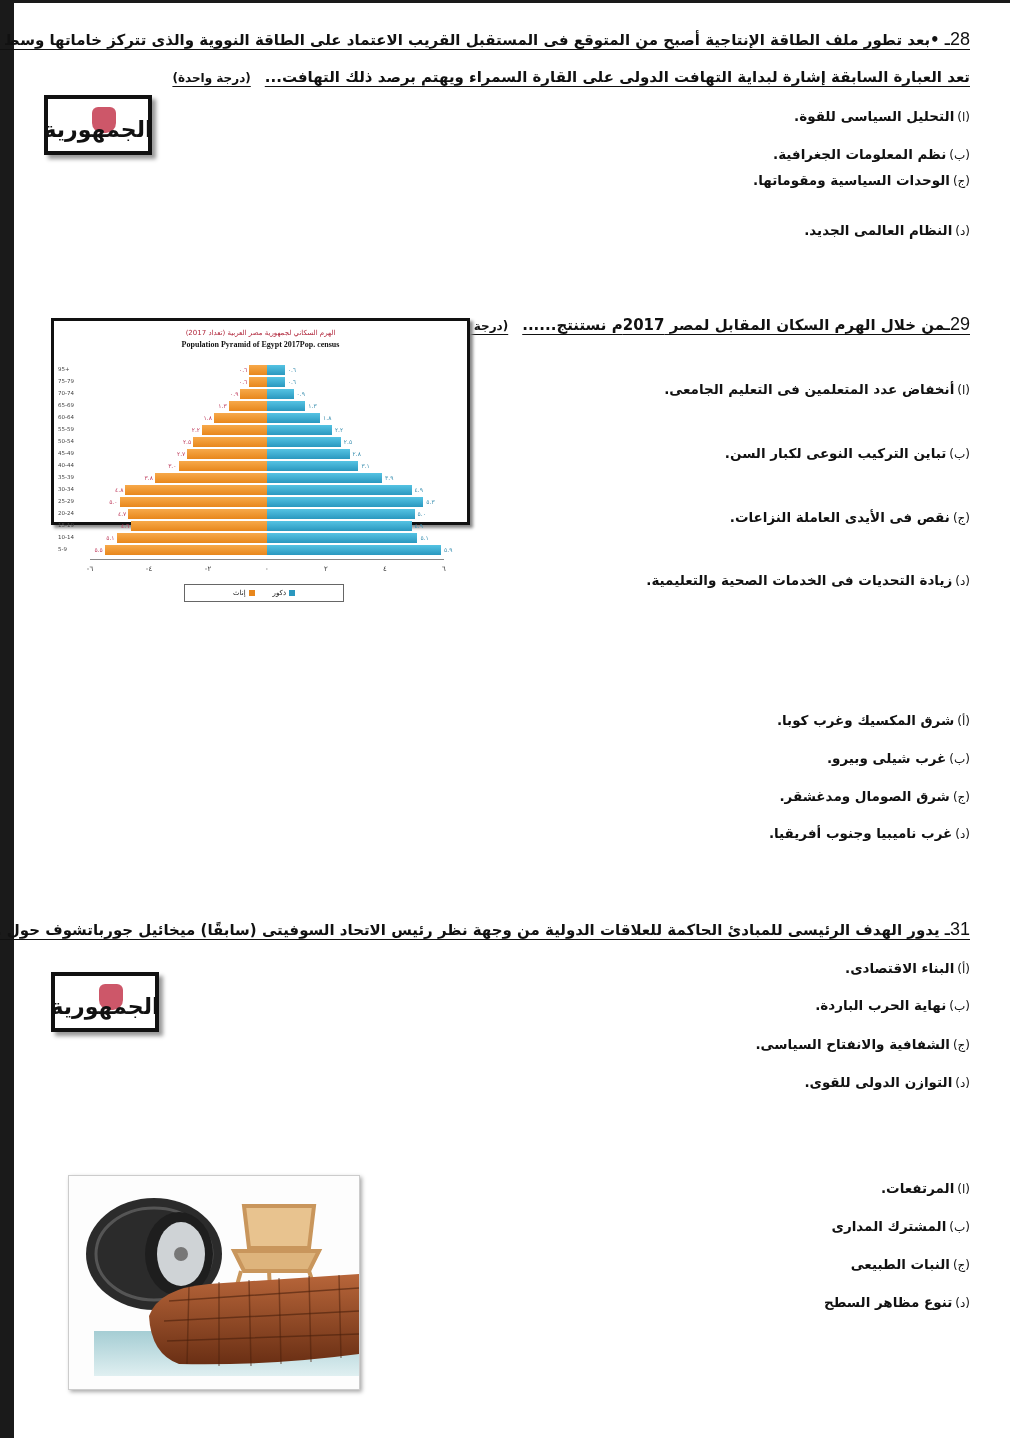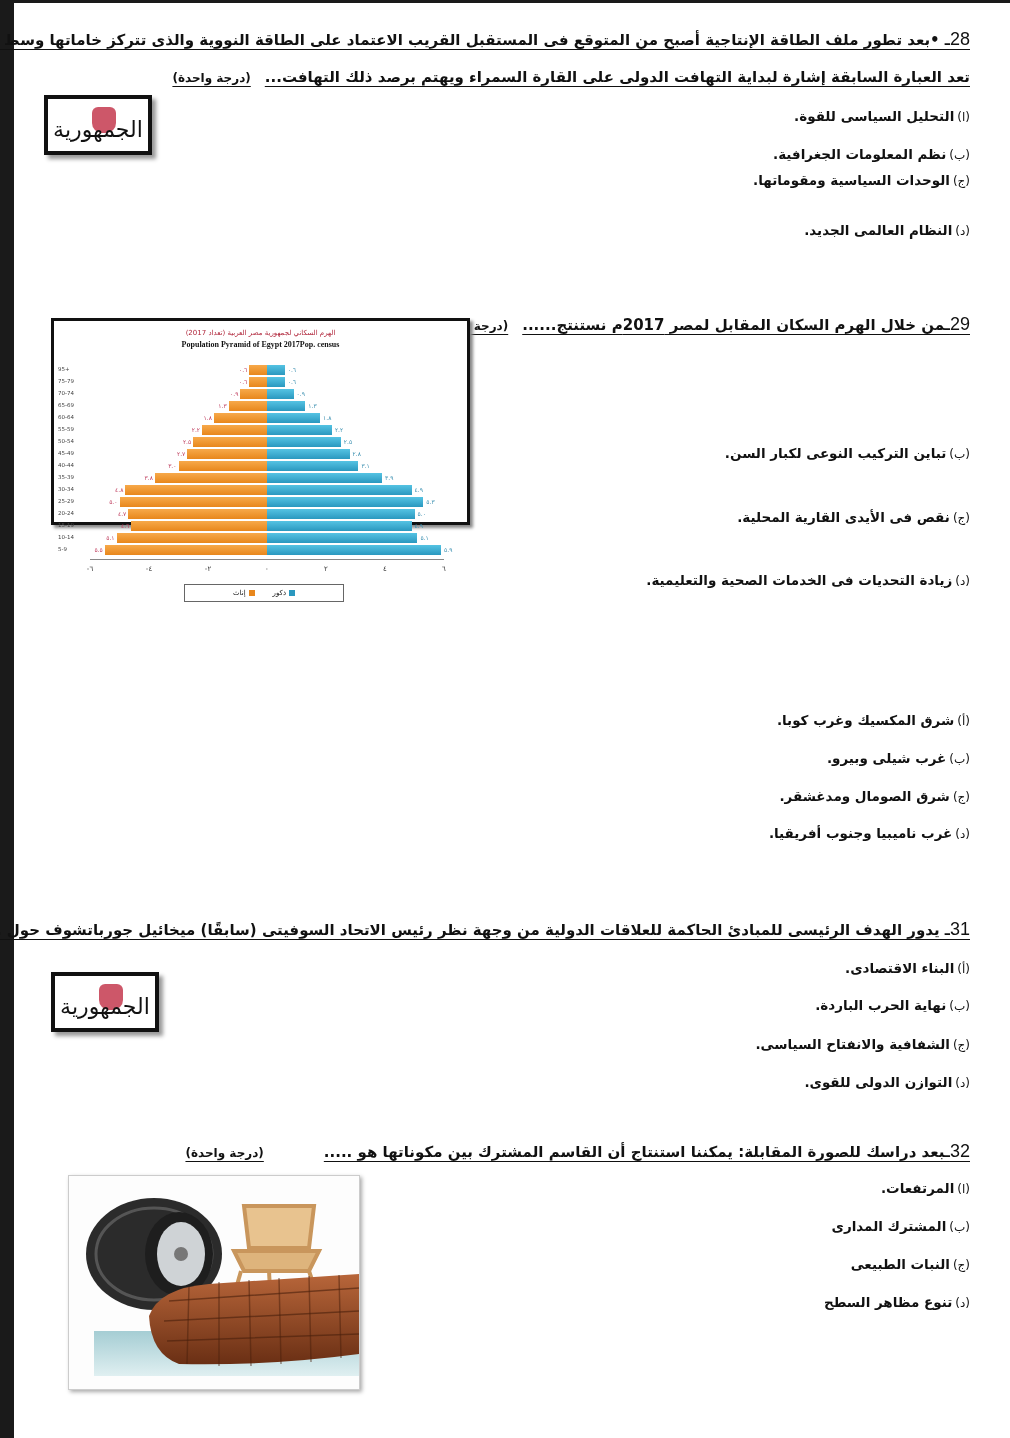--- a/index.html
+++ b/index.html
@@ -15,21 +15,21 @@
     white-space: nowrap; line-height: 22px;
   }
   .q-head .num { font-family: "Liberation Sans", sans-serif; font-weight: normal; font-size: 18px; }
   .q-head .mark { font-size: 12px; margin-right: 14px; }
   .opt { font-weight: bold; font-size: 13.5px; white-space: nowrap; line-height: 20px; position: absolute; right: 0; }
   .opt .lbl { font-weight: normal; font-size: 12px; margin-left: 3px; }
   .logo {
     position: absolute; width: 100px; height: 52px; border: 4px solid #111; background: #fff;
     box-shadow: 4px 4px 4px #999; display: flex; align-items: center; justify-content: center;
   }
-  .logo-text { font-weight: normal; font-size: 22px; color: #111; direction: rtl; position: relative; z-index: 2; margin-top: 8px; }
+  .logo-text { font-weight: bold; font-size: 22px; color: #111; direction: rtl; position: relative; z-index: 2; margin-top: 8px; }
   .logo-emblem {
     position: absolute; width: 24px; height: 26px; background: #c43a4f; border-radius: 6px 6px 10px 10px;
     left: 44px; top: 8px; opacity: .85; z-index: 1;
   }
   .chart-box {
     position: absolute; left: 51px; top: 318px; width: 419px; height: 207px;
     border: 3px solid #111; background: #fff; box-shadow: 3px 3px 3px #888; box-sizing: border-box;
   }
   .chart-title-ar { position: absolute; top: 8px; left: 0; width: 100%; text-align: center; color: #b0253a; font-size: 7px; direction: rtl; }
   .chart-title-en { position: absolute; top: 19px; left: 0; width: 100%; text-align: center; font-family: "Liberation Serif", serif; font-weight: bold; font-size: 8px; }
@@ -67,22 +67,23 @@
 </div>
 <div class="logo" style="left:44px; top:95px;">
   <div class="logo-emblem"></div>
   <span class="logo-text">الجمهورية</span>
 </div>
 
 <div class="q" style="right:40px; top:313px; width:470px; height:290px;">
   <div class="q-head" style="position:absolute; right:0; top:0;">
     <span class="num">29</span><span>ـمن خلال الهرم السكان المقابل لمصر 2017م نستنتج......</span><span class="mark">(درجة واحدة)</span>
   </div>
+  <div class="opt" style="top:66px;"><span class="lbl">(ا)</span><span>أنخفاض عدد المتعلمين فى التعليم الجامعى.</span></div>
   <div class="opt" style="top:130px;"><span class="lbl">(ب)</span><span>تباين التركيب النوعى لكبار السن.</span></div>
-  <div class="opt" style="top:194px;"><span class="lbl">(ج)</span><span>نقص فى الأيدى القارية المحلية.</span></div>
+  <div class="opt" style="top:194px;"><span class="lbl">(ج)</span><span>نقص فى الأيدى العاملة النزاعات.</span></div>
   <div class="opt" style="top:257px;"><span class="lbl">(د)</span><span>زيادة التحديات فى الخدمات الصحية والتعليمية.</span></div>
 </div>
 
 <div class="chart-box">
   <div class="chart-title-ar">الهرم السكاني لجمهورية مصر العربية (تعداد 2017)</div>
   <div class="chart-title-en">Population Pyramid of Egypt 2017Pop. census</div>
   <div id="pyramid">
       <div class="age-lbl" style="top: 45px;">95+</div>
       <div class="bar-f" style="top: 44px; left: 195.3px; width: 17.7px;"></div>
       <div class="bar-m" style="top: 44px; left: 213px; width: 17.7px;"></div>
@@ -193,23 +194,20 @@
   <div class="opt" style="top:77px;"><span class="lbl">(ب)</span><span>نهاية الحرب الباردة.</span></div>
   <div class="opt" style="top:116px;"><span class="lbl">(ج)</span><span>الشفافية والانفتاح السياسى.</span></div>
   <div class="opt" style="top:154px;"><span class="lbl">(د)</span><span>التوازن الدولى للقوى.</span></div>
 </div>
 <div class="logo" style="left:51px; top:972px;">
   <div class="logo-emblem"></div>
   <span class="logo-text">الجمهورية</span>
 </div>
 
 <div class="q" style="right:40px; top:1140px; width:670px; height:180px;">
-  <div class="q-head" style="position:absolute; right:0; top:0;">
-    <span class="num">32</span><span>ـبعد دراسك للصورة المقابلة: يمكننا استنتاج أن القاسم المشترك بين مكوناتها هو .....</span><span class="mark" style="margin-right:60px;">(درجة واحدة)</span>
-  </div>
   <div class="opt" style="top:38px;"><span class="lbl">(ا)</span><span>المرتفعات.</span></div>
   <div class="opt" style="top:76px;"><span class="lbl">(ب)</span><span>المشترك المدارى</span></div>
   <div class="opt" style="top:114px;"><span class="lbl">(ج)</span><span>النبات الطبيعى</span></div>
   <div class="opt" style="top:152px;"><span class="lbl">(د)</span><span>تنوع مظاهر السطح</span></div>
 </div>
 
 <div class="photo">
   <svg width="290" height="213" viewBox="0 0 290 213">
     <defs>
       <linearGradient id="water" x1="0" y1="0" x2="0" y2="1">

